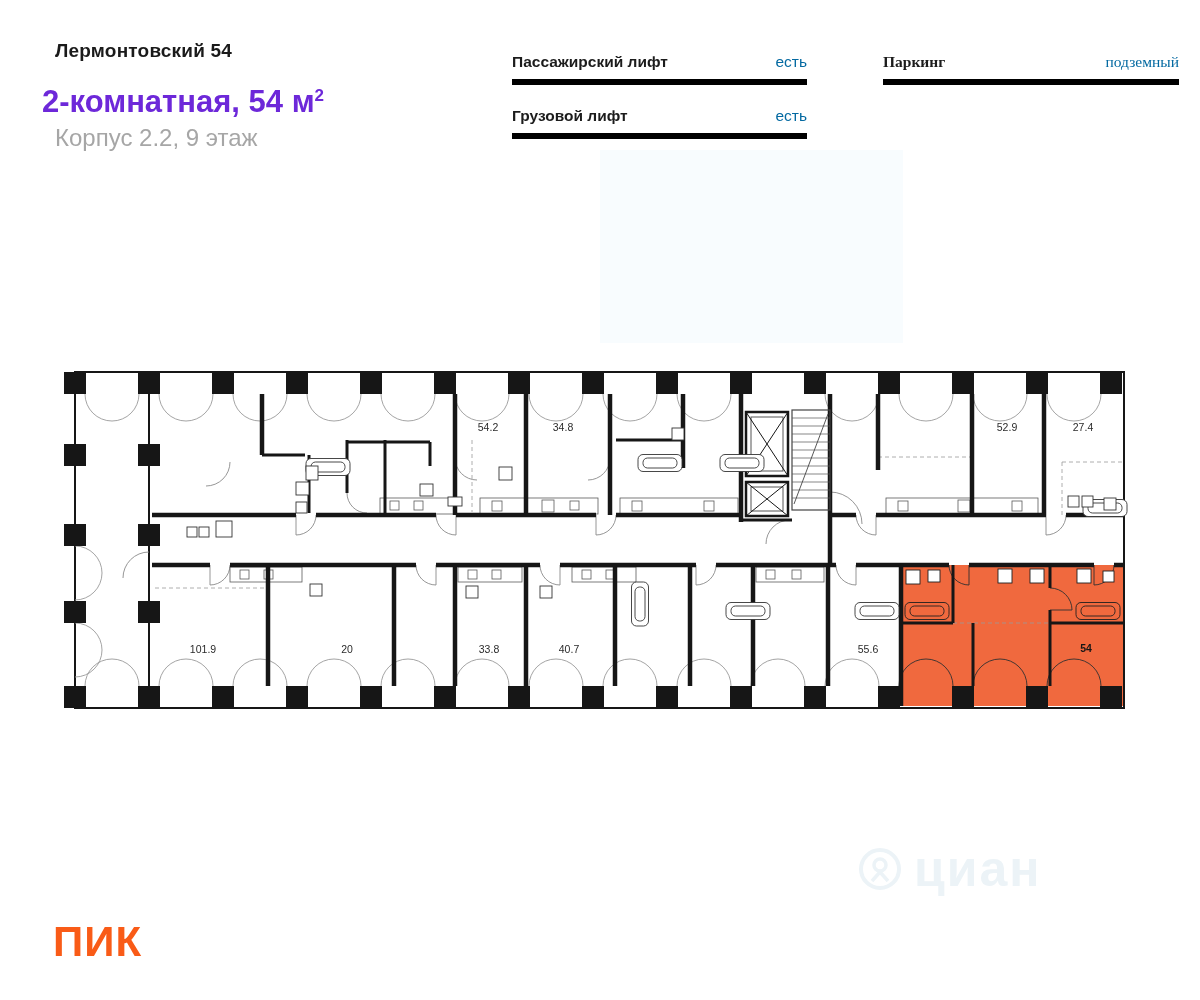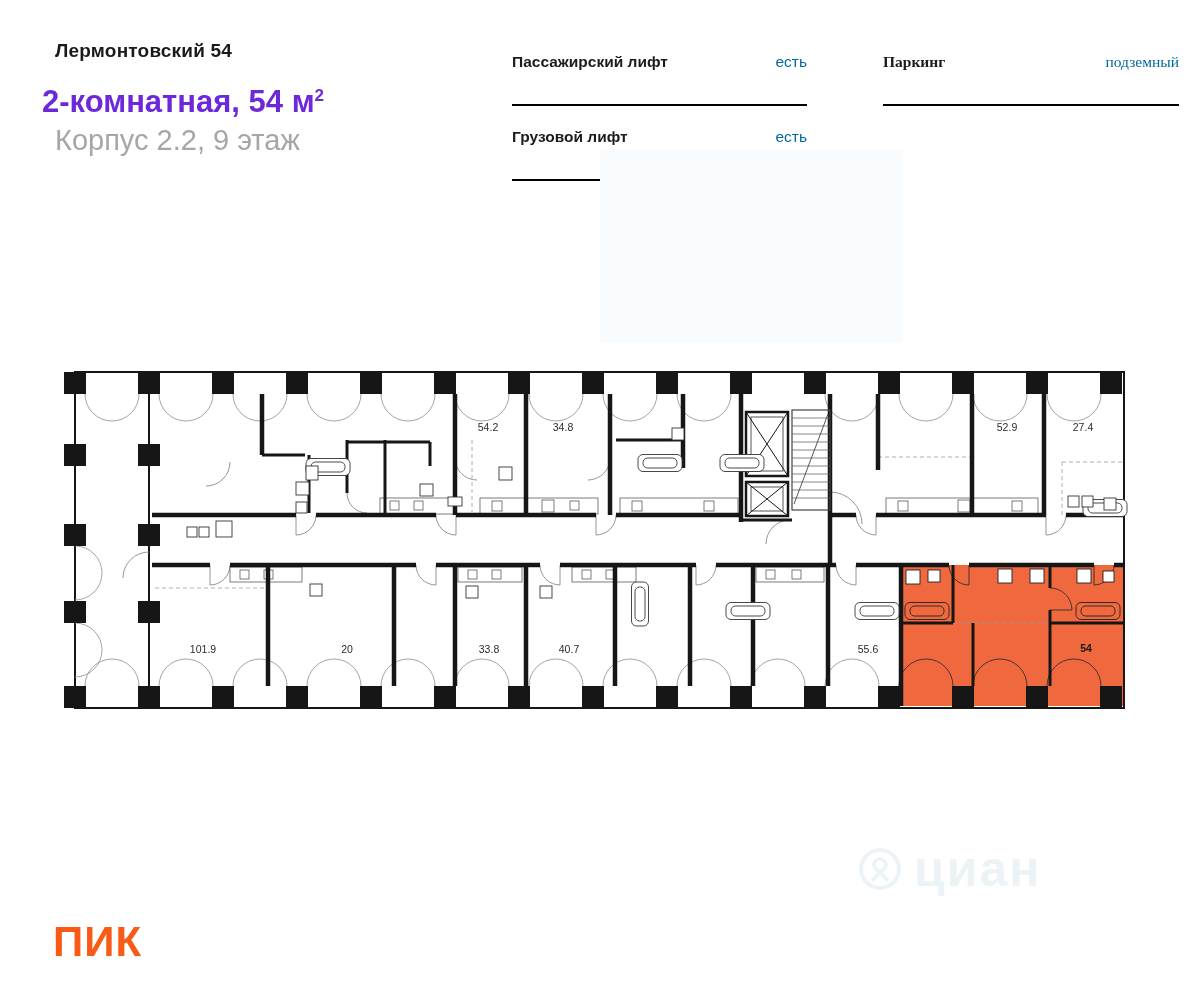--- a/index.html
+++ b/index.html
@@ -5,26 +5,26 @@
   html,body{margin:0;padding:0;}
   body{
     width:1200px;height:1000px;position:relative;background:#ffffff;
     font-family:"Liberation Sans","DejaVu Sans",sans-serif;overflow:hidden;
   }
   .abs{position:absolute;}
   
   .project{left:55px;top:40px;font-size:19px;font-weight:700;color:#1a1a1a;letter-spacing:.2px;}
   .title{left:42px;top:84px;font-size:31px;font-weight:700;color:#6d28d9;}
   .title sup{font-size:17px;font-weight:700;}
-  .subtitle{left:55px;top:124px;font-size:29px;font-weight:400;color:#a6a6a6;}
+  .subtitle{left:55px;top:124px;font-size:24px;font-weight:400;color:#a6a6a6;}
   .spec-col{position:absolute;top:48px;}
   .spec-col.c1{left:512px;width:295px;}
   .spec-col.c2{left:883px;width:296px;font-family:Liberation Serif, serif;}
   .spec-row{display:flex;justify-content:space-between;align-items:baseline;
-    padding:5px 0 33px;border-bottom:2px solid #000000;}
+    padding:5px 0 8px;border-bottom:6px solid #000000;}
   .spec-row + .spec-row{padding-top:22px;}
   .spec-label{font-size:15.5px;font-weight:700;color:#1c1c1c;}
   .spec-value{font-size:15.5px;font-weight:400;color:#0369a1;}
   
   .wm-tile{left:600px;top:150px;width:303px;height:193px;background:#f8fcfe;}
   .watermark{left:856px;top:840px;display:flex;align-items:center;gap:10px;}
   .watermark .wm-text{font-size:50px;font-weight:700;letter-spacing:2px;}
   .pik-logo{left:53px;top:918px;font-size:42px;font-weight:800;letter-spacing:1px;
     font-family:"Liberation Sans","DejaVu Sans",sans-serif;}
   

